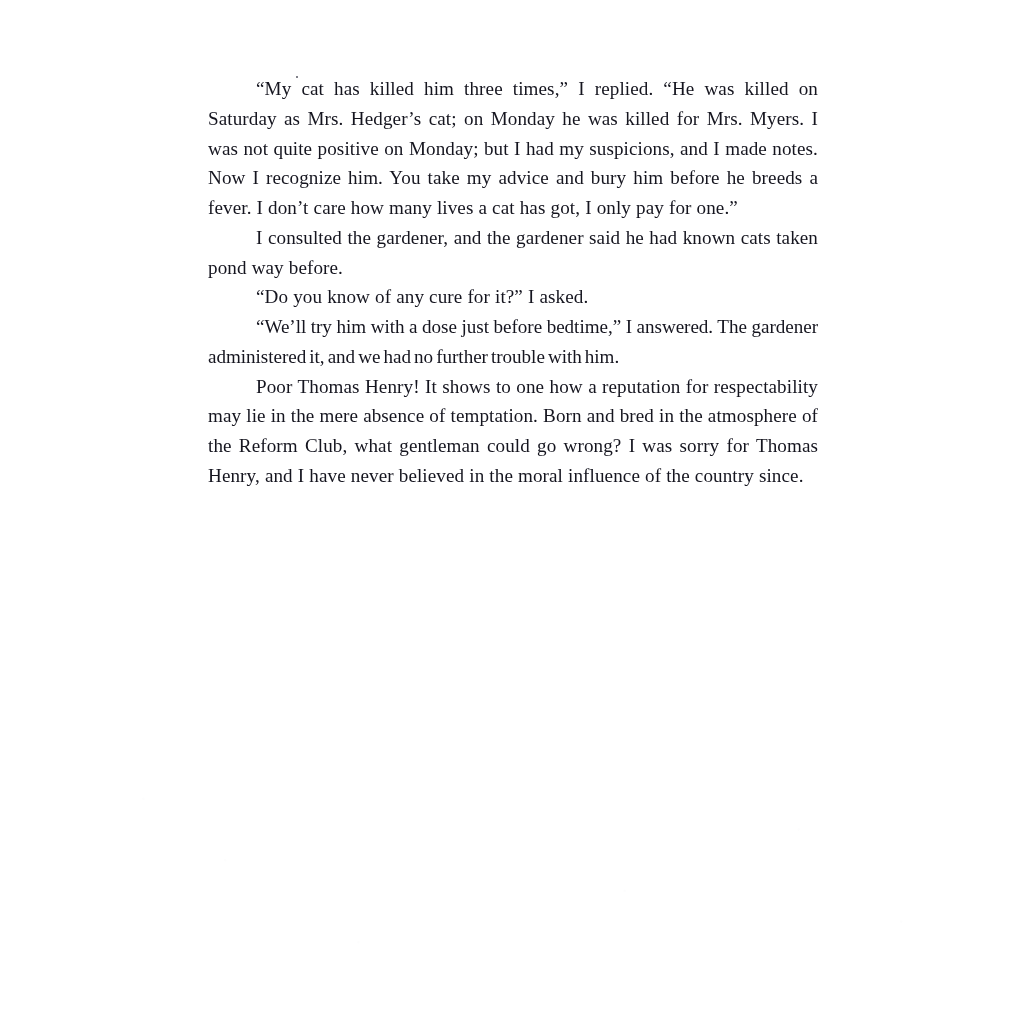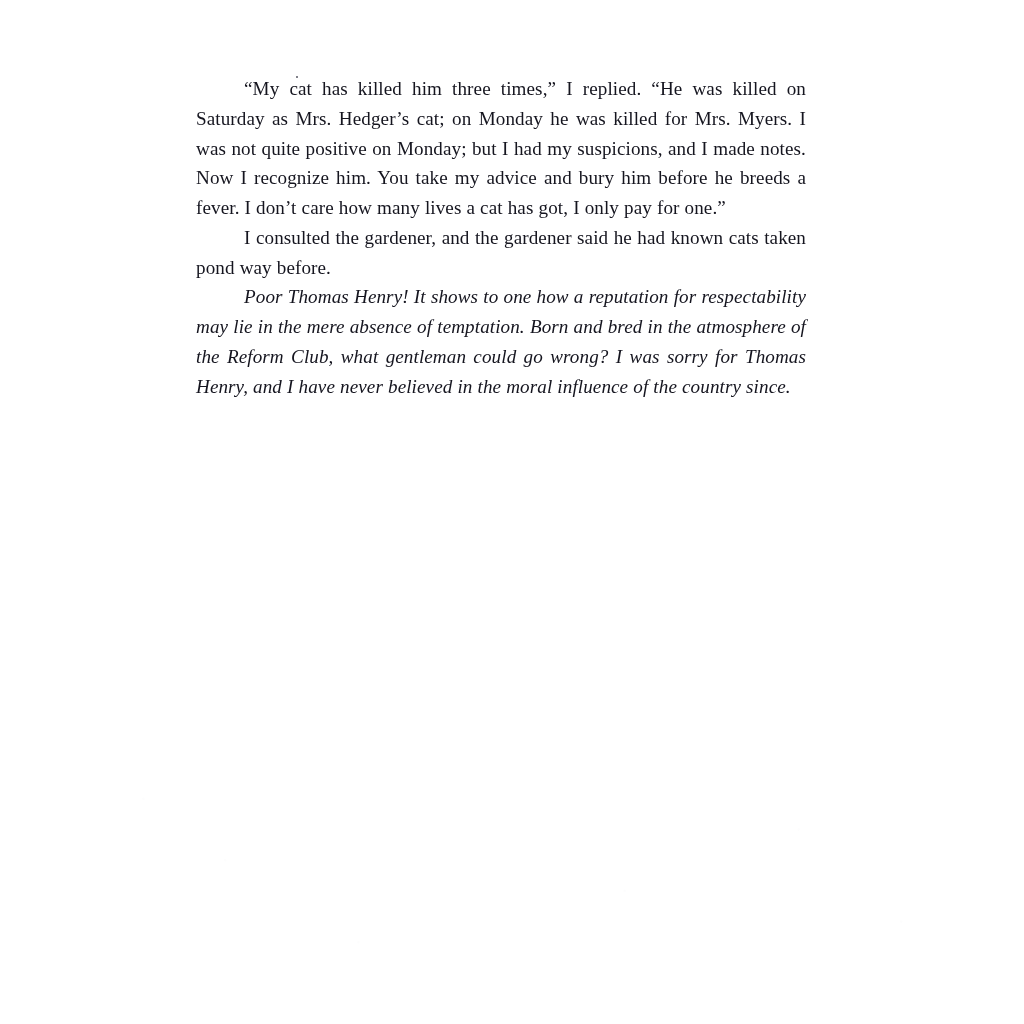--- a/index.html
+++ b/index.html
@@ -49,42 +49,41 @@
     width: 2px;
     height: 2px;
     border-radius: 50%;
     background: #3a3a48;
     opacity: 0.85;
   }
 
   
   #text-column {
     position: absolute;
-    left: 196px;
+    left: 208px;
     top: 74px;
     width: 610px;
   }
 
   .para {
     margin: 0;
     text-align: justify;
     text-justify: inter-word;
     text-indent: 48px;
     font-size: 19.1px;
     line-height: 29.75px;
     color: #15151f;
     letter-spacing: 0.005em;
     word-spacing: 0.01em;
     -webkit-font-smoothing: antialiased;
   }
 
   
   .para:last-child {
     text-align-last: left;
-    font-style: italic;
   }
 
   
   .para.single {
     text-align: left;
   }
 
   
   .para.tight {
     word-spacing: -0.085em;
@@ -95,16 +94,18 @@
 <body>
 
 <div id="page-surface">
 
   <div id="scan-noise"></div>
   <div id="ink-speck"></div>
 
   <div id="text-column">
     <p class="para">“My cat has killed him three times,” I replied. “He was killed on Saturday as Mrs. Hedger’s cat; on Monday he was killed for Mrs. Myers. I was not quite positive on Monday; but I had my suspicions, and I made notes. Now I recognize him. You take my advice and bury him before he breeds a fever. I don’t care how many lives a cat has got, I only pay for one.”</p>
     <p class="para">I consulted the gardener, and the gardener said he had known cats taken pond way before.</p>
+    <p class="para single">“Do you know of any cure for it?” I asked.</p>
+    <p class="para tight">“We’ll try him with a dose just before bedtime,” I answered. The gardener administered it, and we had no further trouble with him.</p>
     <p class="para">Poor Thomas Henry! It shows to one how a reputation for respectability may lie in the mere absence of temptation. Born and bred in the atmosphere of the Reform Club, what gentleman could go wrong? I was sorry for Thomas Henry, and I have never believed in the moral influence of the country since.</p>
   </div>
 
 </div>
 
 </body></html>

